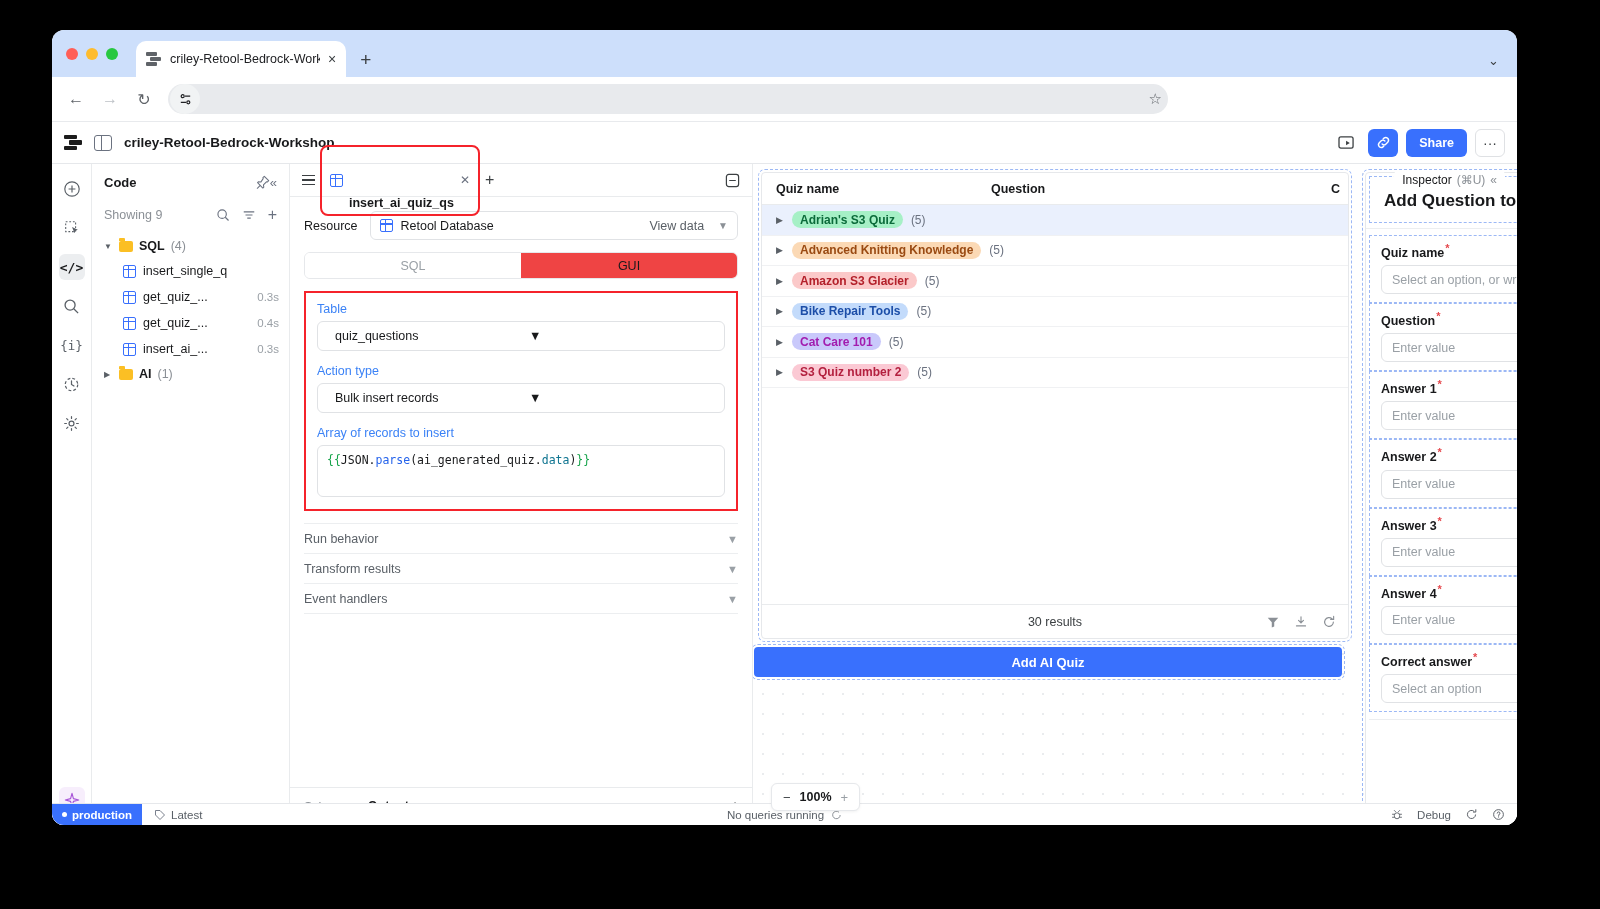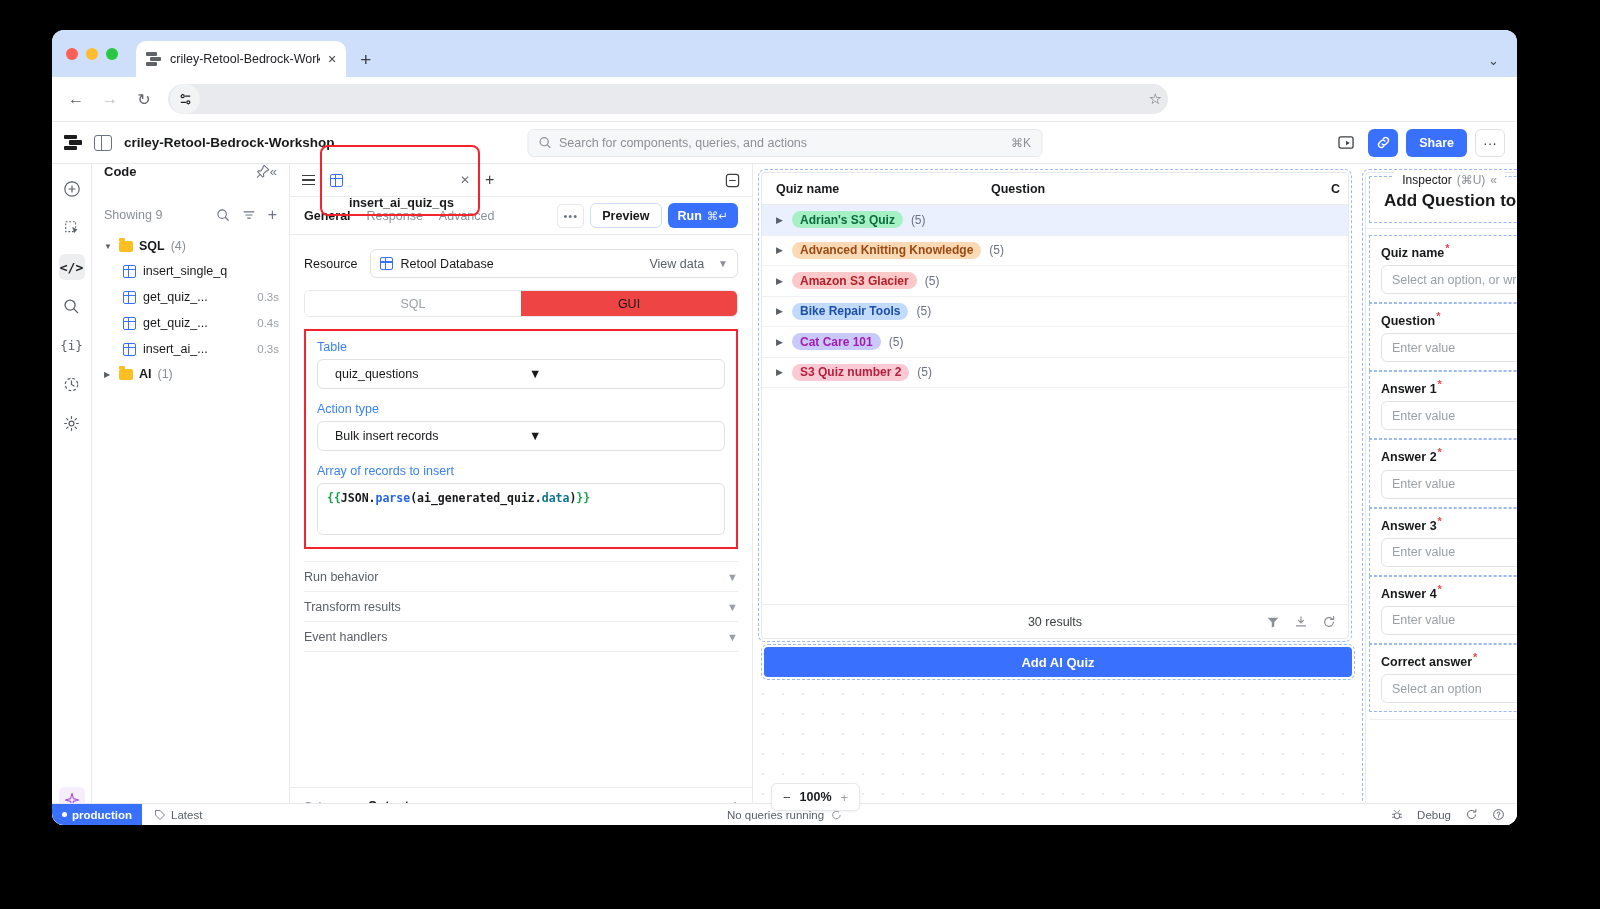--- a/index.html
+++ b/index.html
@@ -151,21 +151,21 @@
   .rail-btn.active { background: #eceef0; color: #18191b; }
   .rail-bottom { position: absolute; bottom: 12px; left: 7px; }
   .rail-ai {
     width: 26px; height: 26px; border-radius: 6px; background: #f7eefc;
     display: flex; align-items: center; justify-content: center; color: #a855d8;
     cursor: pointer;
   }
   
   .codepanel { width: 198px; border-right: 1px solid #e9ebed; background: #fff; }
   .cp-head {
-    height: 36px; display: flex; align-items: flex-start;
+    height: 36px; display: flex; align-items: center;
     padding: 0 12px; 
   }
   .cp-title { font-size: 13px; font-weight: 700; color: #18191b; flex: 1; }
   .cp-ic { color: #6b7280; font-size: 13px; cursor: pointer; display:flex; align-items:center;}
   .cp-sub {
     height: 30px; display: flex; align-items: center;
     padding: 0 12px; gap: 12px;
   }
   .cp-showing { font-size: 12.5px; color: #8b9096; flex: 1; }
   .tree { padding: 4px 0; font-size: 12.5px; }
@@ -256,21 +256,21 @@
   .fld-label { font-size: 12.5px; color: #3b82f6; margin-bottom: 5px; font-weight: 400; }
   .fld-label.mt { margin-top: 13px; }
   .fld-select {
     height: 30px; border: 1px solid #e0e2e5; border-radius: 6px;
     display: flex; align-items: center; padding: 0 9px; background: #fff; cursor: pointer;
   }
   .fld-select span { font-size: 12.5px; color: #18191b; flex: 1; margin-left: 8px; }
   .codebox {
     border: 1px solid #e0e2e5; border-radius: 6px; background: #fff;
     height: 52px; padding: 7px 9px;
-    font-family: "DejaVu Sans Mono", monospace; font-size: 11.5px; font-weight: bold;
+    font-family: "DejaVu Sans Mono", monospace; font-size: 11.5px;
   }
   .tok-brace { color: #16a34a; }
   .tok-ident { color: #18191b; }
   .tok-fn { color: #2563eb; }
   .tok-prop { color: #0e7490; }
   .accordion { border-top: 1px solid #eceef0; }
   .acc-row {
     height: 30px; display: flex; align-items: center; cursor: pointer;
     font-size: 12.5px; color: #5a6067; border-bottom: 1px solid #eceef0;
   }
@@ -317,21 +317,21 @@
     font-size: 12px; font-weight: 600; white-space: nowrap;
   }
   .rcount { font-size: 12px; color: #6b7280; }
   .tfoot {
     margin-top: auto; height: 34px; border-top: 1px solid #e9ebed;
     display: flex; align-items: center; position: relative;
   }
   .tfoot .res { margin: 16px auto; font-size: 12.5px; color: #3c4043; }
   .tfoot .tools { position: absolute; right: 12px; display: flex; gap: 14px; color: #8b9096; }
   .addquiz {
-    position: absolute; left: 11px; top: 483px; width: 588px; height: 30px;
+    position: absolute; left: 1px; top: 483px; width: 588px; height: 30px;
     background: #3970fd; color: #fff; border-radius: 4px;
     display: flex; align-items: center; justify-content: center;
     font-size: 13px; font-weight: 700; cursor: pointer;
     outline: 1.5px dashed #9cb8f5; outline-offset: 2px;
   }
   .formcard {
     position: absolute; left: 612px; top: 8px; width: 330px; bottom: 8px;
     background: #fff; border: 1px solid #e6e8eb; border-radius: 4px;
     outline: 1.5px dashed #9cb8f5; outline-offset: 2px;
     overflow: hidden;
@@ -430,28 +430,20 @@
 
       <div class="topbar">
         <span class="rlogo">
             <i></i>
             <i></i>
             <i></i>
           </span>
         <span class="panel-icon"></span>
         <span class="app-title">criley-Retool-Bedrock-Workshop</span>
 
-        <div class="searchwrap">
-          <svg width="13" height="13" viewBox="0 0 16 16">
-              <circle cx="7" cy="7" r="5" fill="none" stroke="#8b9096" stroke-width="1.5"></circle>
-              <line x1="10.7" y1="10.7" x2="14.5" y2="14.5" stroke="#8b9096" stroke-width="1.5"></line>
-            </svg>
-          <span class="ph">Search for components, queries, and actions</span>
-          <span class="kbd">⌘K</span>
-        </div>
 
         <div class="topright">
           <span class="icon-btn">
             <svg width="17" height="15" viewBox="0 0 18 16">
                 <rect x="1" y="2" width="15" height="12" rx="2" fill="none" stroke="#3c4043" stroke-width="1.4"></rect>
                 <path d="M8.5 6l4 2.5-4 2.5z" fill="#3c4043"></path>
               </svg>
           </span>
           <span class="btn-blue" style="width:30px">
             <svg width="15" height="15" viewBox="0 0 16 16">
@@ -590,33 +582,20 @@
             </span>
             <span class="qplus">+</span>
             <span class="minimize">
               <svg width="15" height="15" viewBox="0 0 16 16">
                   <rect x="1.5" y="1.5" width="13" height="13" rx="2.5" fill="none" stroke="#3c4043" stroke-width="1.3"></rect>
                   <line x1="4.5" y1="8" x2="11.5" y2="8" stroke="#3c4043" stroke-width="1.3"></line>
                 </svg>
             </span>
           </div>
 
-          <div class="subtabs">
-            <span class="stab active">General</span>
-            <span class="stab">Response</span>
-            <span class="stab">Advanced</span>
-            <span class="actions">
-              <span class="dots-btn">•••</span>
-              <span class="preview-btn">Preview</span>
-              <span class="run-btn">
-                <span>Run</span>
-                <span class="run-kbd">⌘↵</span>
-              </span>
-            </span>
-          </div>
 
           <div class="econtent">
             <div class="resrow">
               <span class="reslabel">Resource</span>
               <span class="resselect">
                 <span class="tbl-ic"></span>
                 <span class="resname">Retool Database</span>
                 <span class="viewdata">View data</span>
                 <span class="chev">▼</span>
               </span>

